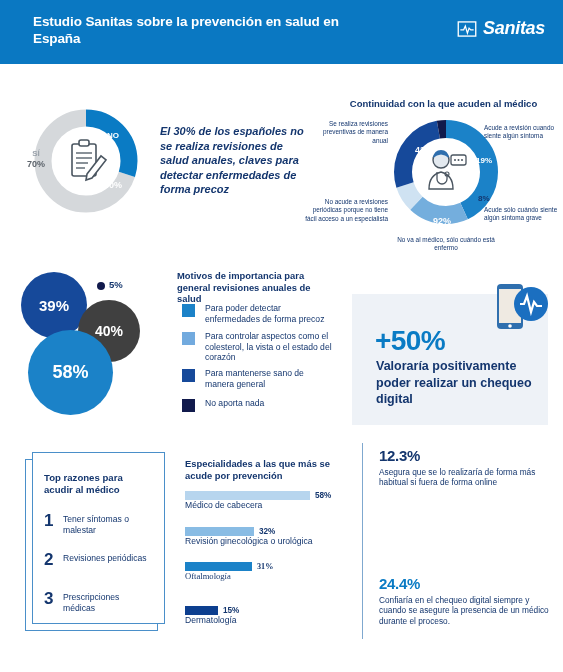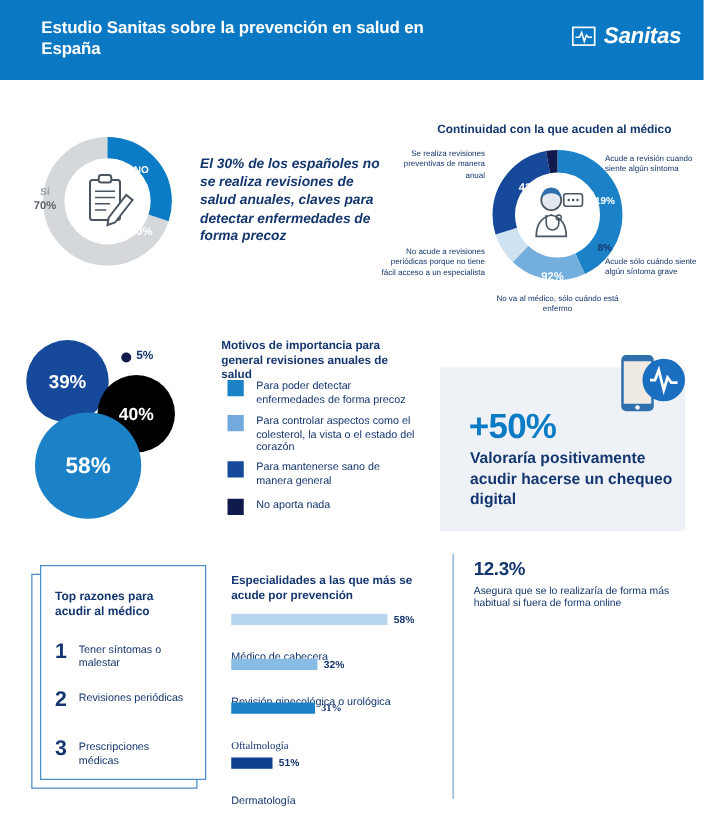--- a/index.html
+++ b/index.html
@@ -69,21 +69,21 @@
   .p43 { left:415px; top:145px; color:#ffffff; font-size:9px; }
   .p19 { left:476px; top:156px; color:#ffffff; font-size:8px; }
   .p8  { left:478px; top:194px; color:#14366e; font-size:8px; }
   .p27 { left:433px; top:216px; color:#ffffff; font-size:9px; }
   .p3  { left:396px; top:204px; color:#ffffff; font-size:7px; }
 
   
   .bubble { position:absolute; border-radius:50%; display:flex; align-items:center; justify-content:center;
             color:#fff; font-weight:bold; }
   .b39 { left:21px; top:272px; width:66px; height:66px; background:#16499a; font-size:15px; }
-  .b40 { left:78px; top:300px; width:62px; height:62px; background:#000000; font-size:14px; }
+  .b40 { left:78px; top:300px; width:62px; height:62px; background:#404040; font-size:14px; }
   .b58 { left:28px; top:330px; width:85px; height:85px; background:#1b82c8; font-size:18px; }
   .b5dot { position:absolute; left:97px; top:282px; width:8px; height:8px; border-radius:50%; background:#111a4c; }
   .b5txt { position:absolute; left:109px; top:279px; color:#14366e; font-size:9.5px; font-weight:bold; }
 
   .legend-title {
     position:absolute; left:177px; top:270px; width:150px;
     color:#14366e; font-size:9.4px; font-weight:bold; line-height:11.5px;
   }
   .legend-row { position:absolute; left:182px; display:flex; gap:10px; align-items:flex-start; }
   .legend-sw { width:13px; height:13px; flex:none; margin-top:1px; }
@@ -119,21 +119,21 @@
 
   
   .bars-title {
     position:absolute; left:185px; top:458px; width:150px;
     color:#14366e; font-size:9.4px; font-weight:bold; line-height:11.5px;
   }
   .bar-block { position:absolute; left:185px; width:160px; }
   .bar-row { display:flex; align-items:center; gap:5px; }
   .bar { height:9px; }
   .bar-val { color:#14366e; font-size:8.2px; font-weight:bold; }
-  .bar-lab { color:#14366e; font-size:8.6px; margin-top:20px; }
+  .bar-lab { color:#14366e; font-size:8.6px; margin-top:0; }
   .bb0 { top:491px; } .bb1 { top:527px; } .bb2 { top:562px;font-family:Liberation Serif, serif; } .bb3 { top:606px; }
 
   
   .vrule { position:absolute; left:362px; top:443px; width:1px; height:196px; background:#7fa8cf; }
   .stat { position:absolute; left:379px; width:170px; }
   .stat-pct { font-size:15px; font-weight:bold; letter-spacing:-0.3px; }
   .stat-txt { color:#14366e; font-size:8.3px; line-height:10.3px; margin-top:3px; }
   .st0 { top:447px; } .st1 { top:511px; } .st2 { top:575px; }
 </style>
 </head>
@@ -235,21 +235,21 @@
     <span class="legend-sw" style="background:#72aade"></span>
     <span class="legend-lab">Para controlar aspectos como el colesterol, la vista o el estado del corazón</span>
   </div>
   <div class="legend-row lr3">
     <span class="legend-sw" style="background:#111a4c"></span>
     <span class="legend-lab">No aporta nada</span>
   </div>
 
   <div class="panel50"></div>
   <div class="panel50-pct">+50%</div>
-  <div class="panel50-txt">Valoraría positivamente acudir hacerse un chequeo digital</div>
+  <div class="panel50-txt">Valoraría positivamente poder realizar un chequeo digital</div>
   <span class="phone-icon">
     <svg viewBox="0 0 60 56" width="60" height="56">
       <rect x="4" y="2" width="26" height="45" rx="4" fill="#2f6fae"></rect>
       <rect x="6" y="7" width="22" height="34" fill="#efeae2"></rect>
       <circle cx="17" cy="44" r="1.8" fill="#ffffff"></circle>
       <circle cx="38" cy="22" r="17" fill="#1b6fc0"></circle>
       <polyline points="27,22 31,22 34,14 38,30 41,20 44,24 49,24" fill="none" stroke="#ffffff" stroke-width="2.2"></polyline>
     </svg>
   </span>
 
@@ -291,24 +291,28 @@
     <div class="bar-row">
       <span class="bar" style="width:67px;background:#1b82c8"></span>
       <span class="bar-val">31%</span>
     </div>
     <div class="bar-lab">Oftalmología</div>
   </div>
 
   <div class="bar-block bb3">
     <div class="bar-row">
       <span class="bar" style="width:33px;background:#0d3f8f"></span>
-      <span class="bar-val">51%</span>
+      <span class="bar-val">15%</span>
     </div>
     <div class="bar-lab">Dermatología</div>
   </div>
 
   <div class="vrule"></div>
   <div class="stat st0">
     <div class="stat-pct navy">12.3%</div>
     <div class="stat-txt">Asegura que se lo realizaría de forma más habitual si fuera de forma online</div>
   </div>
+  <div class="stat st2">
+    <div class="stat-pct blue">24.4%</div>
+    <div class="stat-txt">Confiaría en el chequeo digital siempre y cuando se asegure la presencia de un médico durante el proceso.</div>
+  </div>
 
 </div>
 
 </body></html>

